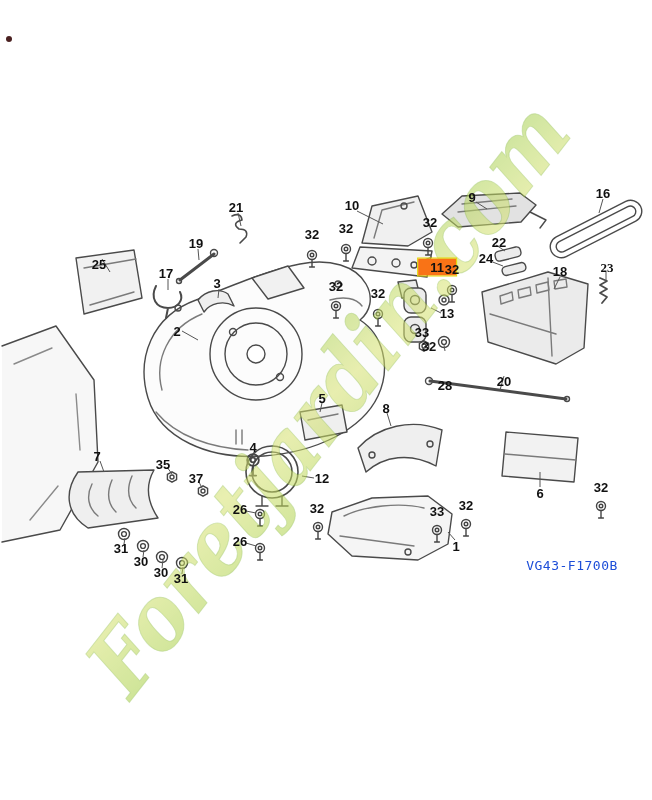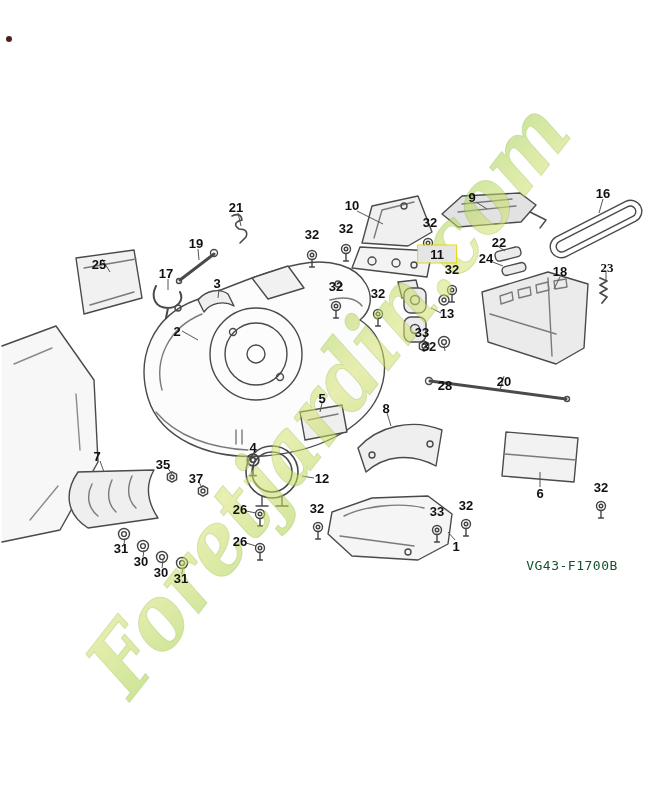--- a/index.html
+++ b/index.html
@@ -8,25 +8,25 @@
     font-family:"Liberation Sans",sans-serif;
   }
   .art,.wm{position:absolute;left:0;top:0;width:652px;height:800px;}
   .labels-layer{position:absolute;left:0;top:0;width:652px;height:800px;}
   .plabel{
     position:absolute;transform:translate(-50%,-50%);
     font:bold 13px "Liberation Sans",sans-serif;color:#101010;
     white-space:nowrap;line-height:1;
   }
   .plabel.hl{
-    background:#e5e5e5;padding:2px 12px;outline:1px solid #e3d900;
+    background:#f97316;padding:2px 12px;outline:1px solid #e3d900;margin-top:13px;
   }
   .diagram-code{
     position:absolute;left:572px;top:565px;transform:translate(-50%,-50%);
-    font:13px "DejaVu Sans Mono",monospace;color:#14532d;letter-spacing:.5px;
+    font:13px "DejaVu Sans Mono",monospace;color:#1d4ed8;letter-spacing:.5px;
     white-space:nowrap;
   }
 </style>
 </head>
 <body>
 
 <div class="page">
 
   <svg class="art" viewBox="0 0 652 800" xmlns="http://www.w3.org/2000/svg">
     <defs>

